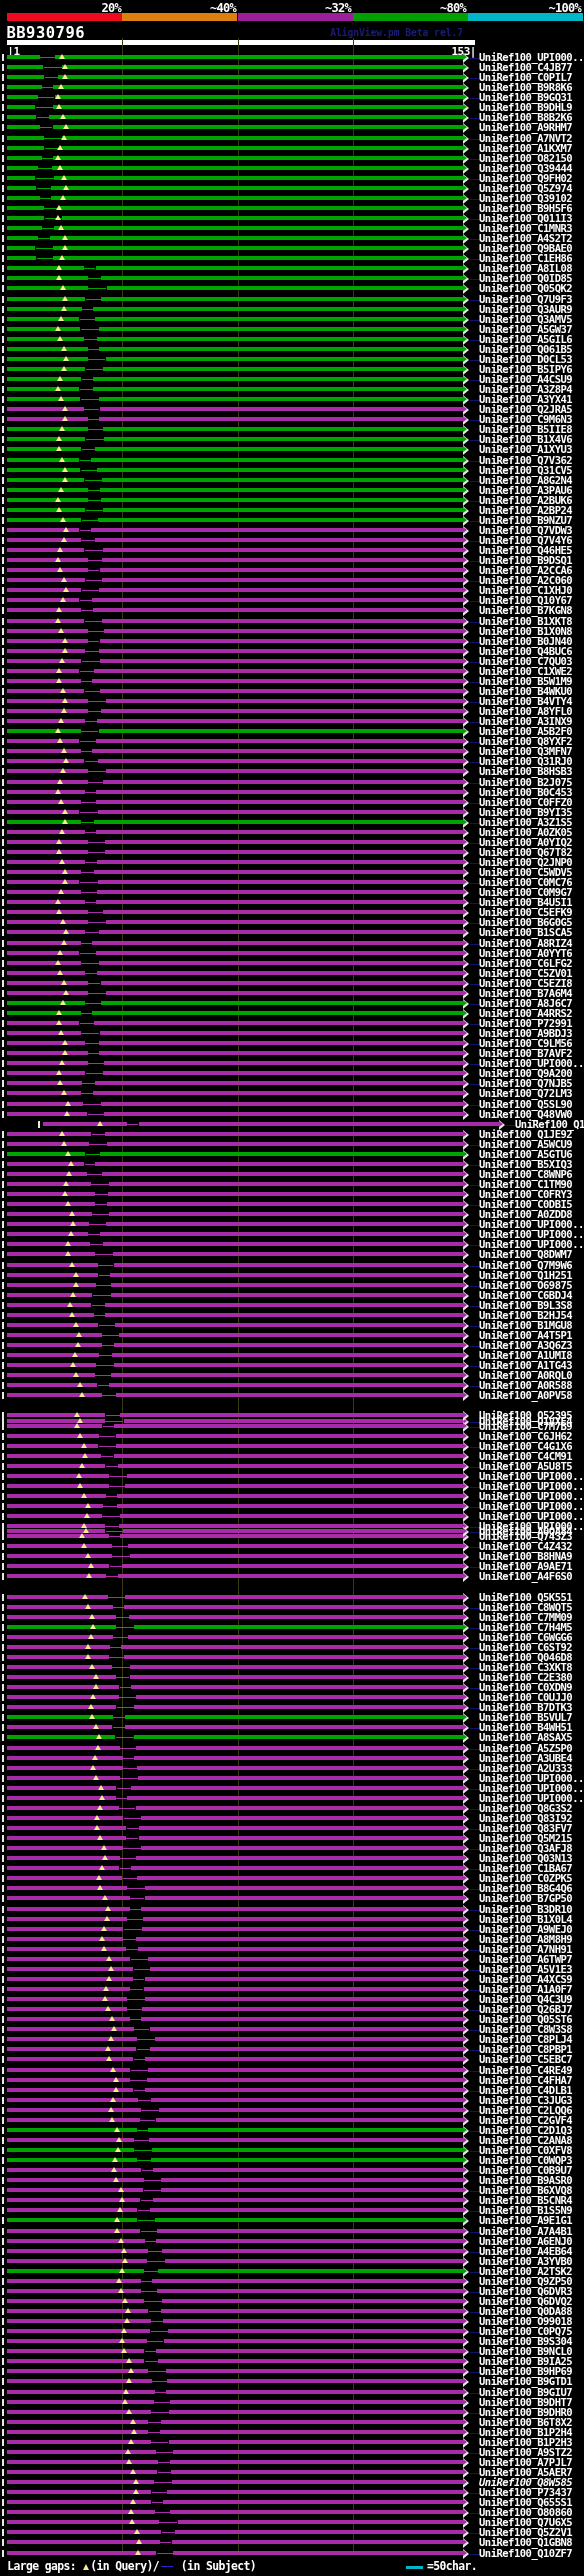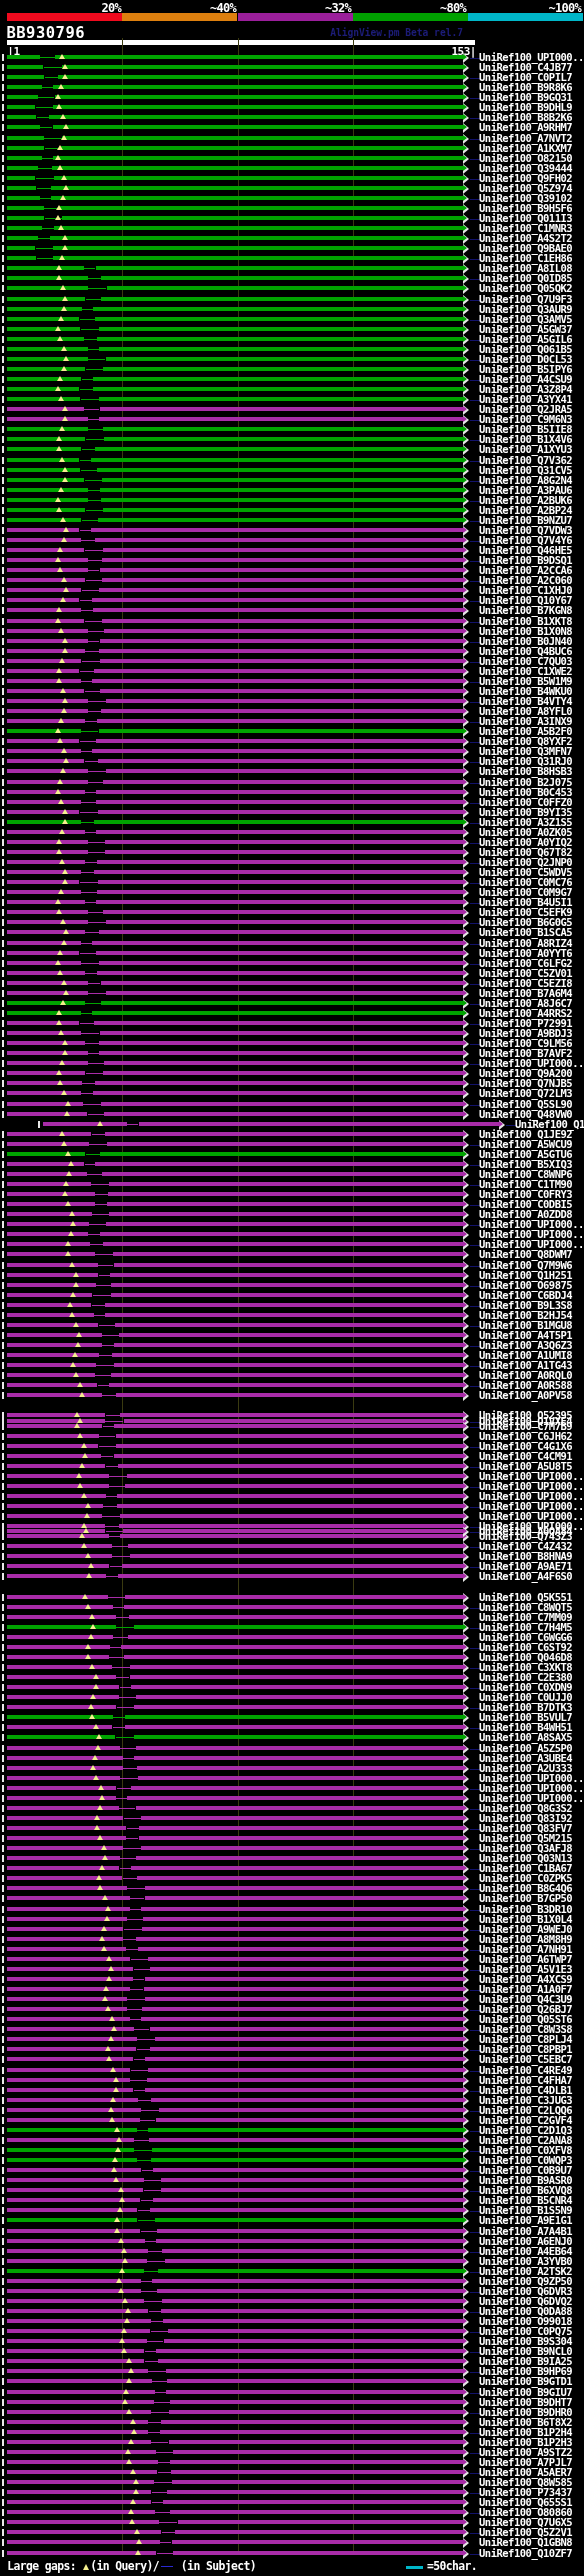--- a/index.html
+++ b/index.html
@@ -2833,21 +2833,21 @@
       <span class="seg" style="left:7.3px;width:150px;background:#a82ca8"></span>
       <span class="thin" style="left:158px;width:13px;background:#a82ca8"></span>
       <span class="seg" style="left:171px;width:293px;background:#a82ca8"></span>
       <span class="tri" style="left:130px"></span>
       <span class="arrow">
         <b style="border-left-color:#a82ca8"></b>
       </span>
       <span class="conn"></span>
       <span class="hlabel">UniRef100_A5AER7</span>
     </div>
-    <div class="row" style="top: 2478px;">
+    <div class="row" style="top: 2478px; font-style: italic;">
       <span class="tick"></span>
       <span class="seg" style="left:7.3px;width:147px;background:#a82ca8"></span>
       <span class="thin" style="left:154px;width:18px;background:#a82ca8"></span>
       <span class="seg" style="left:172px;width:291px;background:#a82ca8"></span>
       <span class="tri" style="left:133px"></span>
       <span class="arrow">
         <b style="border-left-color:#a82ca8"></b>
       </span>
       <span class="hlabel">UniRef100_Q8W585</span>
     </div>

